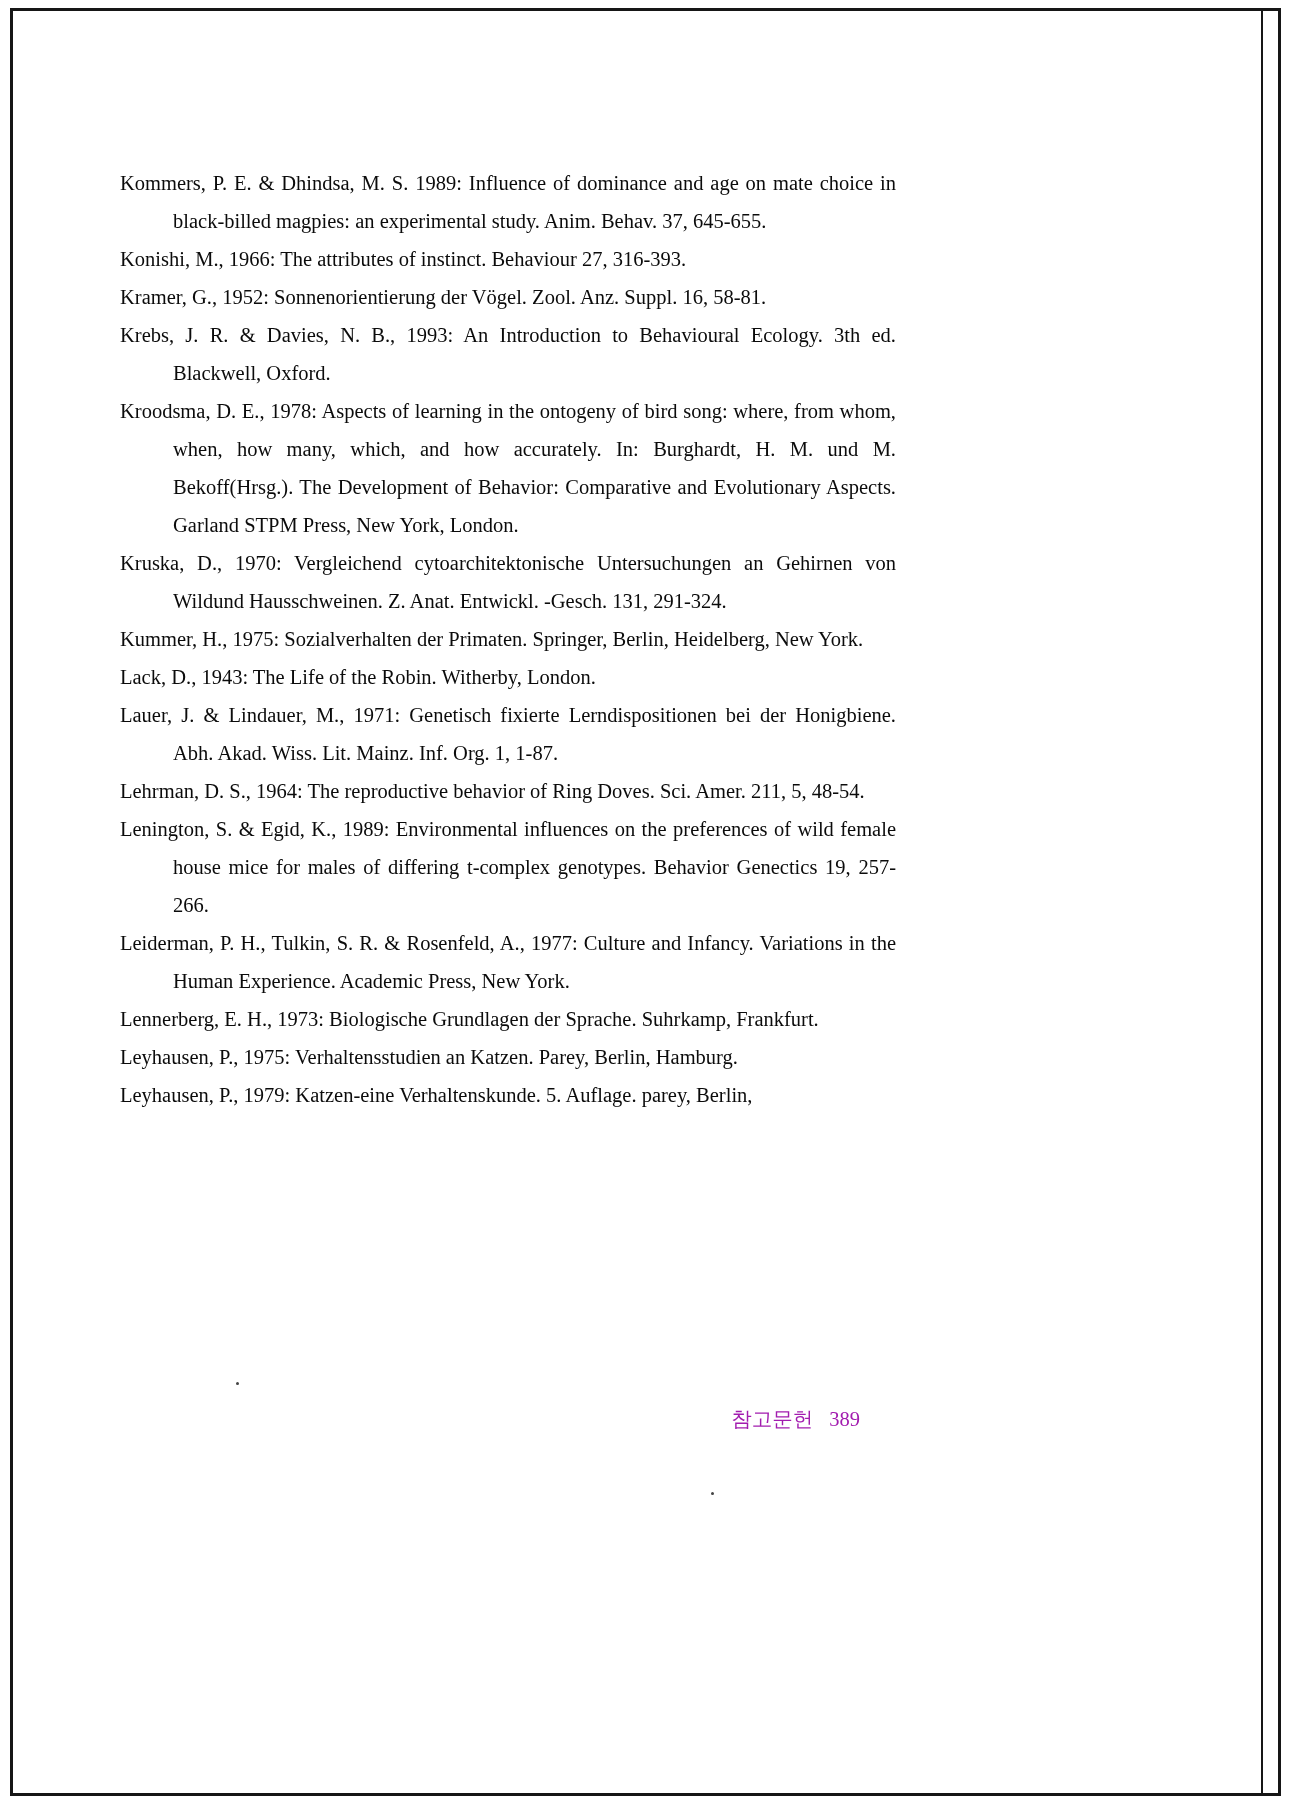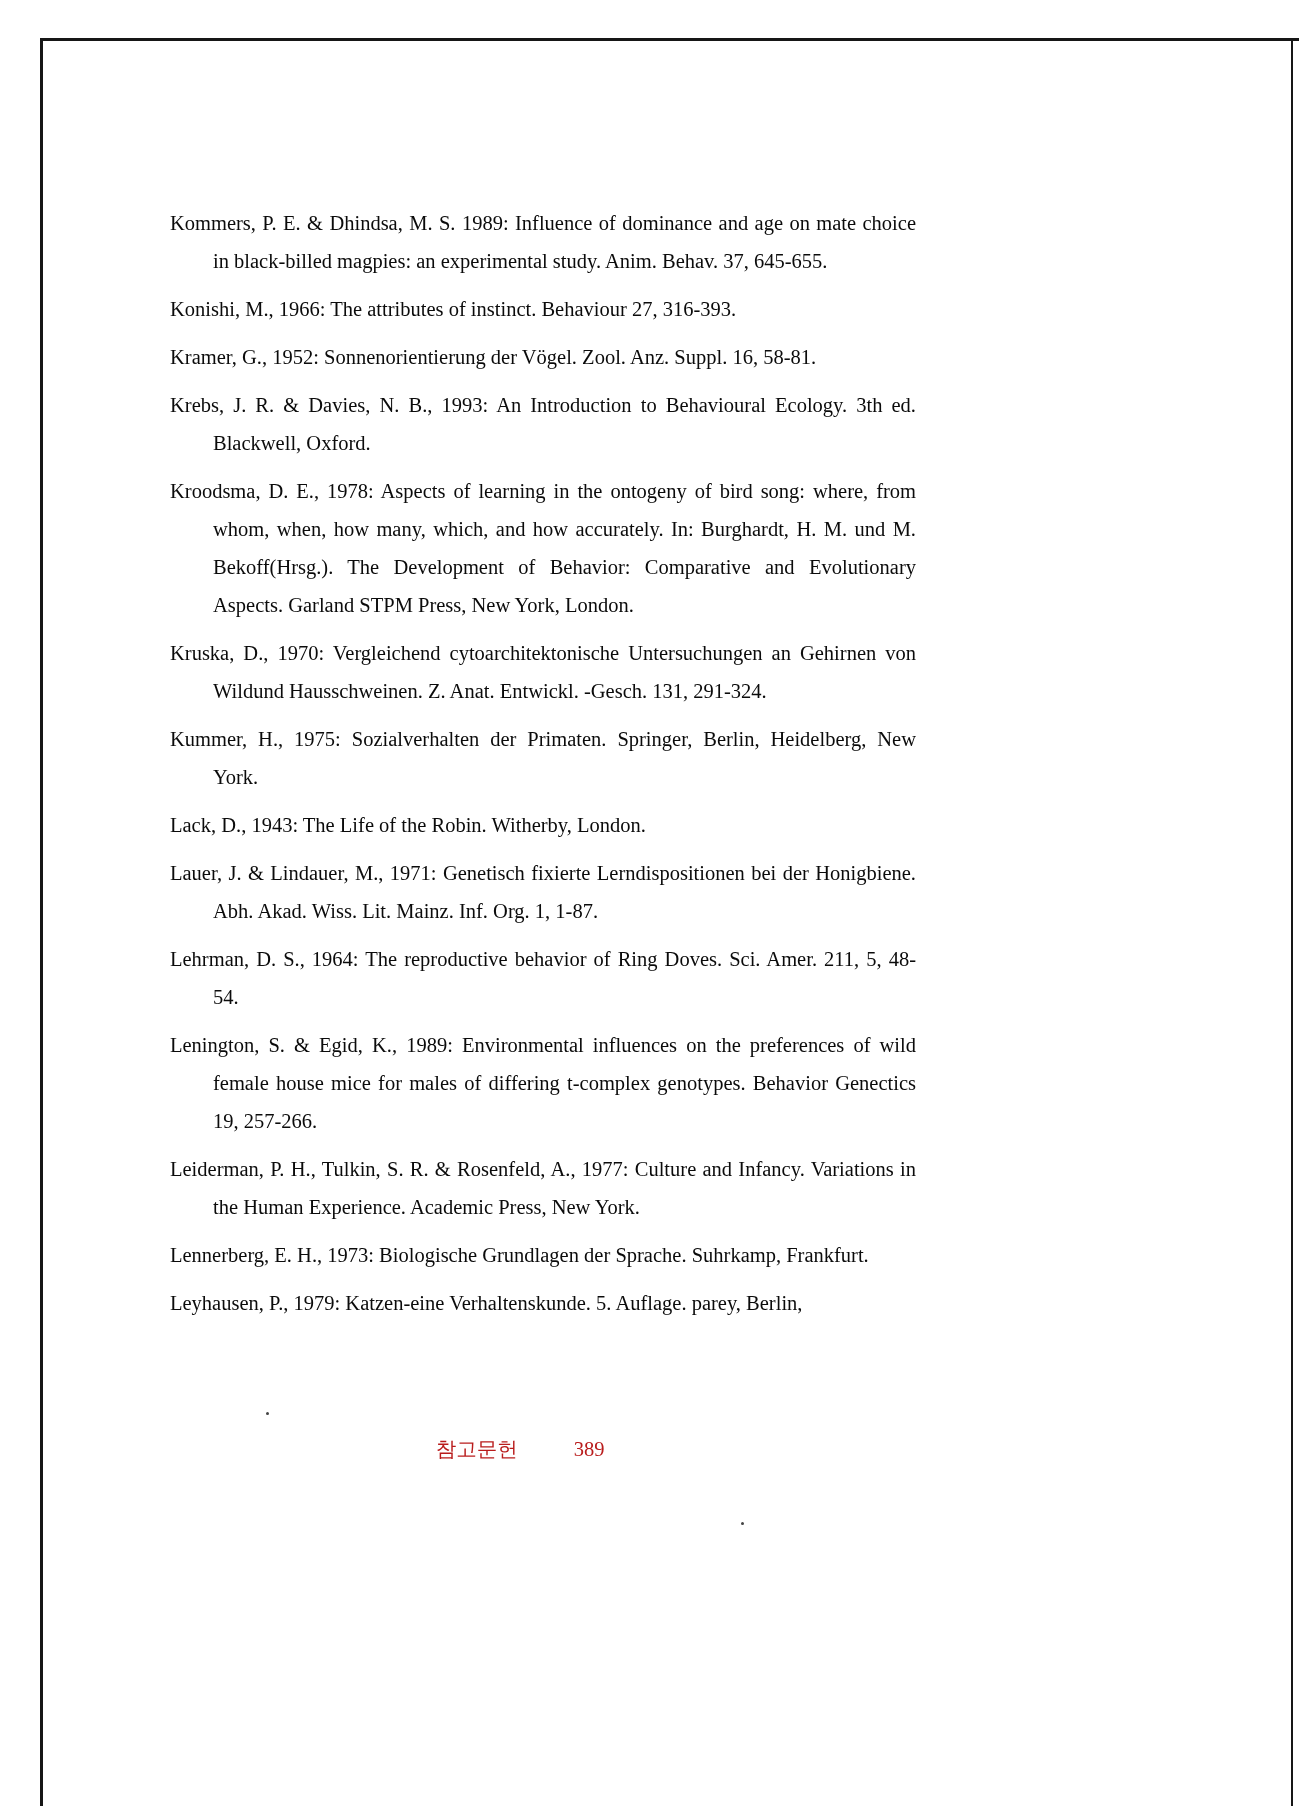--- a/index.html
+++ b/index.html
@@ -1,15 +1,15 @@
 <!DOCTYPE html>
 <html><head>
 <meta charset="utf-8">
 <style>
-  * { margin: 10px; padding: 0; box-sizing: border-box; }
+  * { margin: 0; padding: 0; box-sizing: border-box; }
   html, body {
     width: 1299px; height: 1806px;
     background: #ffffff;
     font-family: "Liberation Serif", "DejaVu Serif", serif;
     color: #0b0b0b;
     position: relative;
     overflow: hidden;
   }
   .page-frame {
     position: absolute;
@@ -34,24 +34,24 @@
   .ref {
     text-align: justify;
     padding-left: 53px;
     text-indent: -53px;
   }
   .ref i { font-style: italic; }
   .page-footer {
     position: absolute;
     left: 120px; top: 1404px;
     width: 740px;
-    text-align: center;
+    text-align: right;
     font-size: 20.5px;
     line-height: 30px;
-    color: #b91c1c;
+    color: #a21caf;
   }
   .footer-gap { display: inline-block; width: 16px; }
   .scan-dot {
     position: absolute;
     width: 3px; height: 3px;
     border-radius: 50%;
     background: #444;
   }
   .dot-1 { left: 236px; top: 1382px; }
   .dot-2 { left: 711px; top: 1492px; }
@@ -69,20 +69,21 @@
     <p class="ref"><span>Krebs, J. R. &amp; Davies, N. B., 1993: An Introduction to Behavioural Ecology. 3th ed. Blackwell, Oxford.</span></p>
     <p class="ref"><span>Kroodsma, D. E., 1978: Aspects of learning in the ontogeny of bird song: where, from whom, when, how many, which, and how accurately. In: Burghardt, H. M. und M. Bekoff(Hrsg.). The Development of Behavior: Comparative and Evolutionary Aspects. Garland STPM Press, New York, London.</span></p>
     <p class="ref"><span>Kruska, D., 1970: Vergleichend cytoarchitektonische Untersuchungen an Gehirnen von Wildund Hausschweinen. Z. Anat. Entwickl. -Gesch. 131, 291-324.</span></p>
     <p class="ref"><span>Kummer, H., 1975: Sozialverhalten der Primaten. Springer, Berlin, Heidelberg, New York.</span></p>
     <p class="ref"><span>Lack, D., 1943: The Life of the Robin. Witherby, London.</span></p>
     <p class="ref"><span>Lauer, J. &amp; Lindauer, M., 1971: Genetisch fixierte Lerndispositionen bei der Honigbiene. Abh. Akad. Wiss. Lit. Mainz. Inf. Org. 1, 1-87.</span></p>
     <p class="ref"><span>Lehrman, D. S., 1964: The reproductive behavior of Ring Doves. Sci. Amer. 211, 5, 48-54.</span></p>
     <p class="ref"><span>Lenington, S. &amp; Egid, K., 1989: Environmental influences on the preferences of wild female house mice for males of differing t-complex genotypes. Behavior Genectics 19, 257-266.</span></p>
     <p class="ref"><span>Leiderman, P. H., Tulkin, S. R. &amp; Rosenfeld, A., 1977: Culture and Infancy. Variations in the Human Experience. Academic Press, New York.</span></p>
     <p class="ref"><span>Lennerberg, E. H., 1973: Biologische Grundlagen der Sprache. Suhrkamp, Frankfurt.</span></p>
+    <p class="ref"><span>Leyhausen, P., 1975: Verhaltensstudien an Katzen. Parey, Berlin, Hamburg.</span></p>
     <p class="ref"><span>Leyhausen, P., 1979: Katzen-eine Verhaltenskunde. 5. Auflage. parey, Berlin,</span></p>
   </div>
 
 <div class="page-footer">
   <span>참고문헌</span><span class="footer-gap"></span><span>389</span>
 </div>
 
 <div class="scan-dot dot-1"></div>
 <div class="scan-dot dot-2"></div>
 

